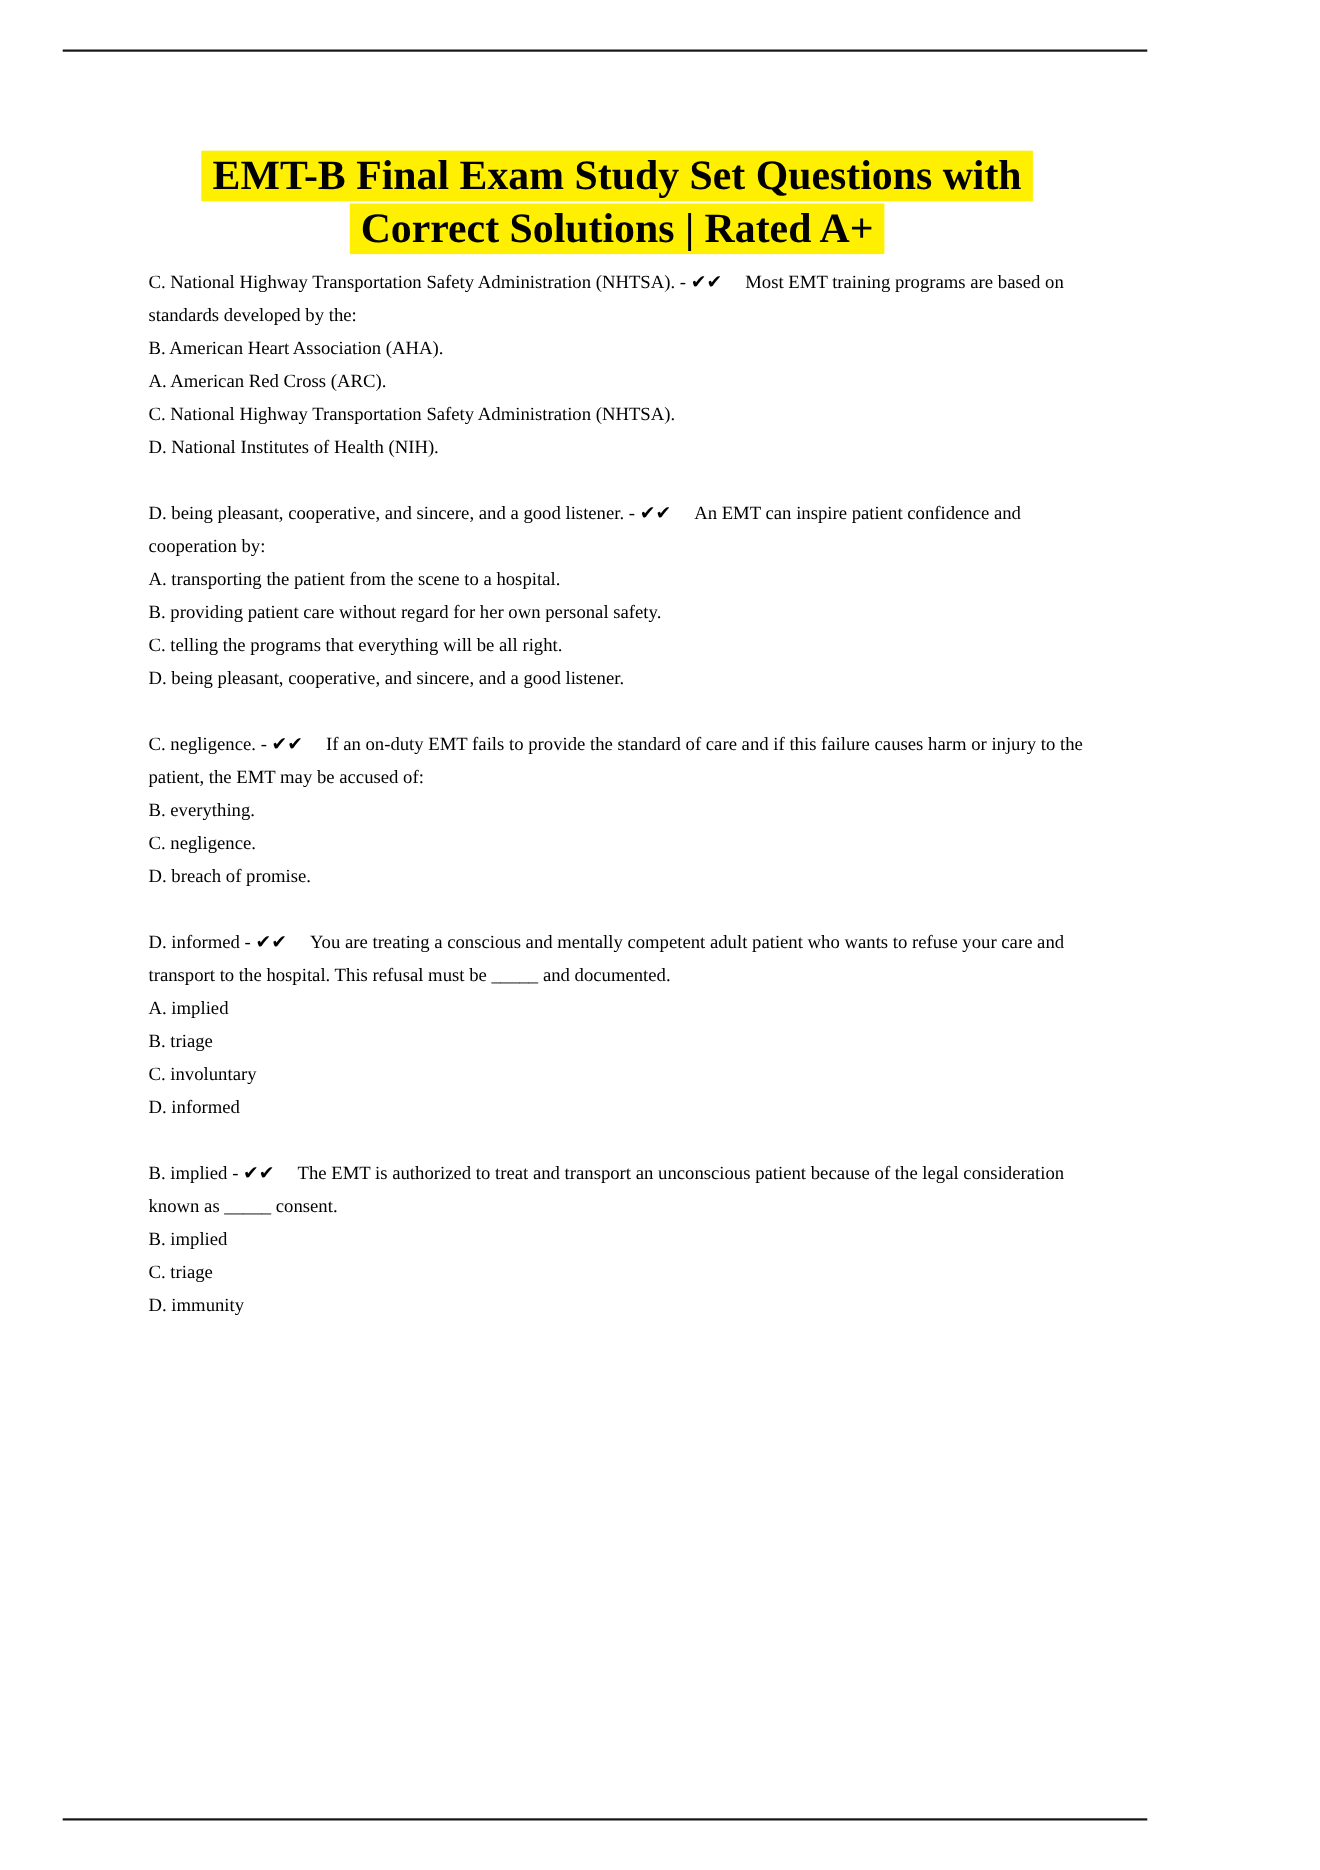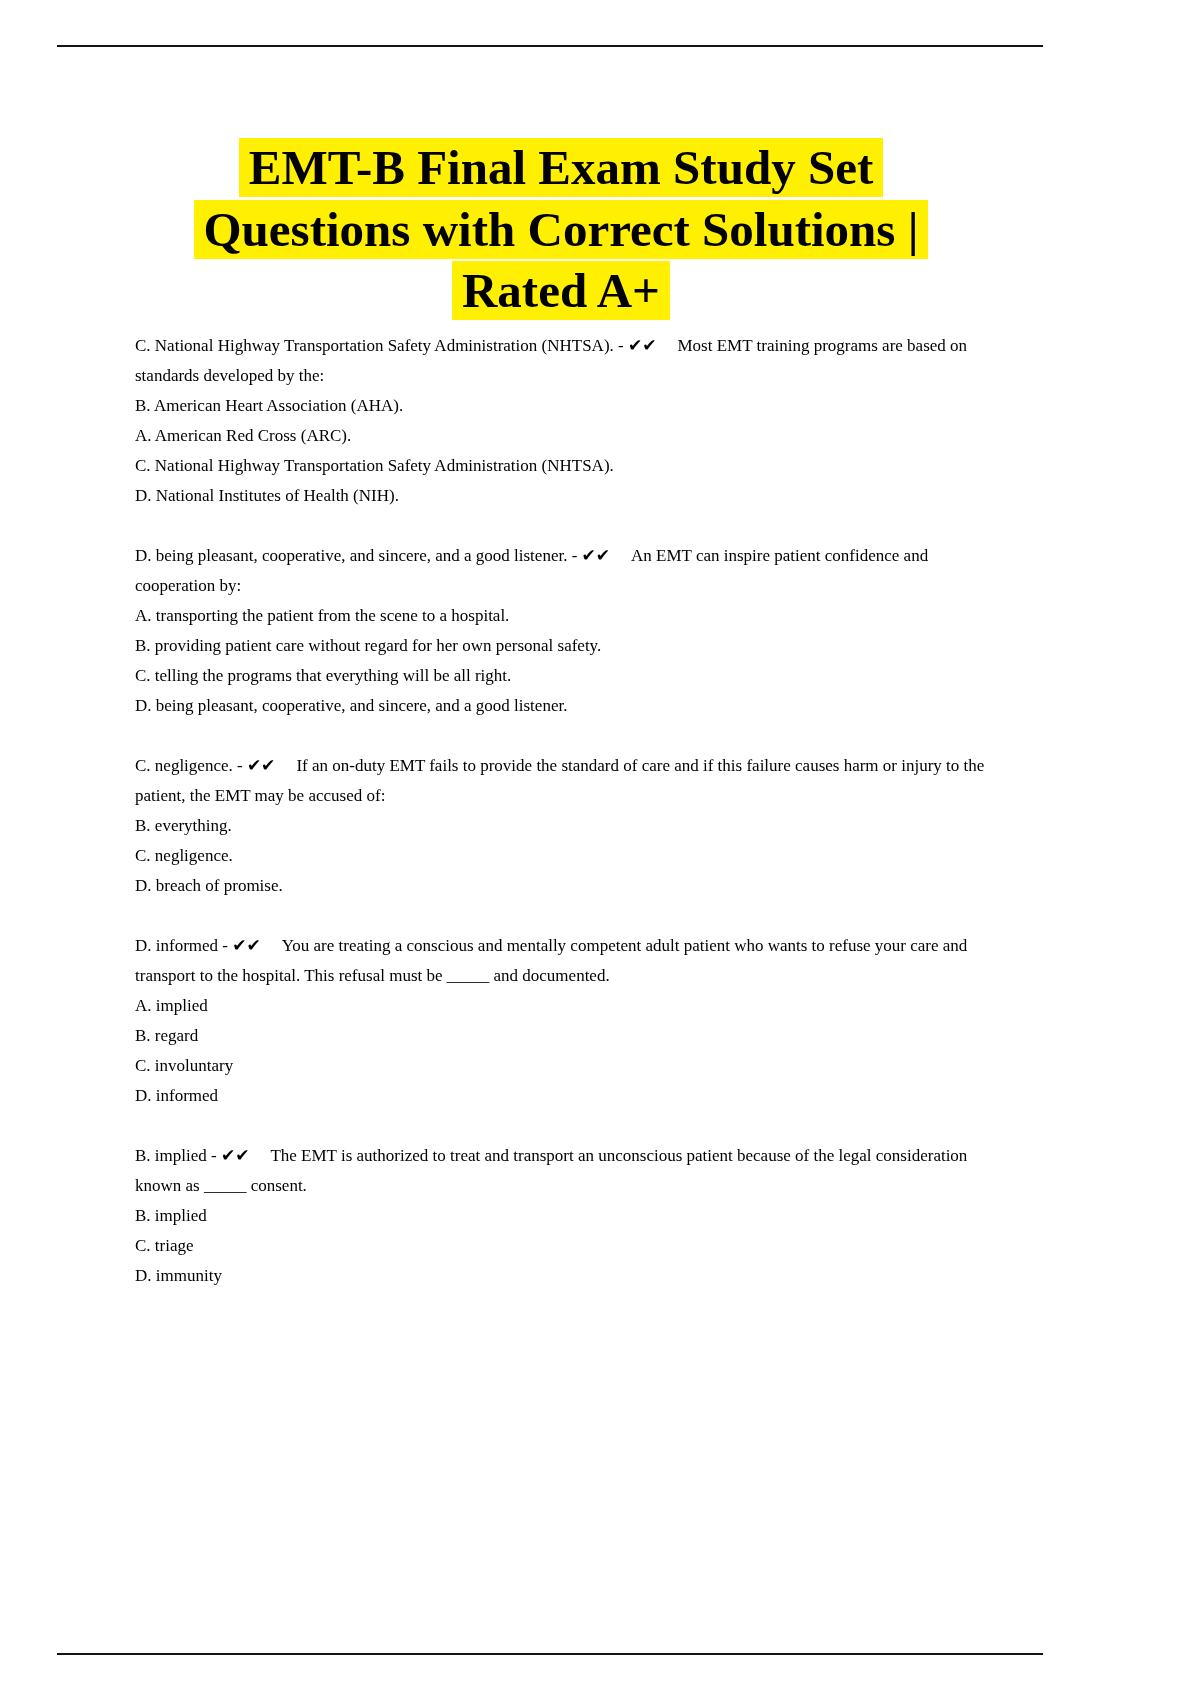--- a/index.html
+++ b/index.html
@@ -28,21 +28,21 @@
   .rule-top{top:45px;}
   .rule-bottom{top:1653px;}
   .content{
     position:absolute;
     left:135px;
     top:137px;
     width:852px;
   }
   .title{
     margin:0;
-    font-size:49px;
+    font-size:38px;
     line-height:1.26;
     font-weight:700;
     text-align:center;
     letter-spacing:0px;
   }
   .title .hl{
     background:var(--highlight);
     padding:2px 10px;
     -webkit-box-decoration-break:clone;
     box-decoration-break:clone;
@@ -81,21 +81,21 @@
       </div>
       <div class="qblock">
         <p class="qtext"><span>C. negligence.</span> <span class="marker">- ✔✔</span><span class="gap"></span><span>If an on-duty EMT fails to provide the standard of care and if this failure causes harm or injury to the patient, the EMT may be accused of:</span></p>
         <p class="opt">B. everything.</p>
         <p class="opt">C. negligence.</p>
         <p class="opt">D. breach of promise.</p>
       </div>
       <div class="qblock">
         <p class="qtext"><span>D. informed</span> <span class="marker">- ✔✔</span><span class="gap"></span><span>You are treating a conscious and mentally competent adult patient who wants to refuse your care and transport to the hospital. This refusal must be _____ and documented.</span></p>
         <p class="opt">A. implied</p>
-        <p class="opt">B. regard</p>
+        <p class="opt">B. triage</p>
         <p class="opt">C. involuntary</p>
         <p class="opt">D. informed</p>
       </div>
       <div class="qblock">
         <p class="qtext"><span>B. implied</span> <span class="marker">- ✔✔</span><span class="gap"></span><span>The EMT is authorized to treat and transport an unconscious patient because of the legal consideration known as _____ consent.</span></p>
         <p class="opt">B. implied</p>
         <p class="opt">C. triage</p>
         <p class="opt">D. immunity</p>
       </div>
     </div>

